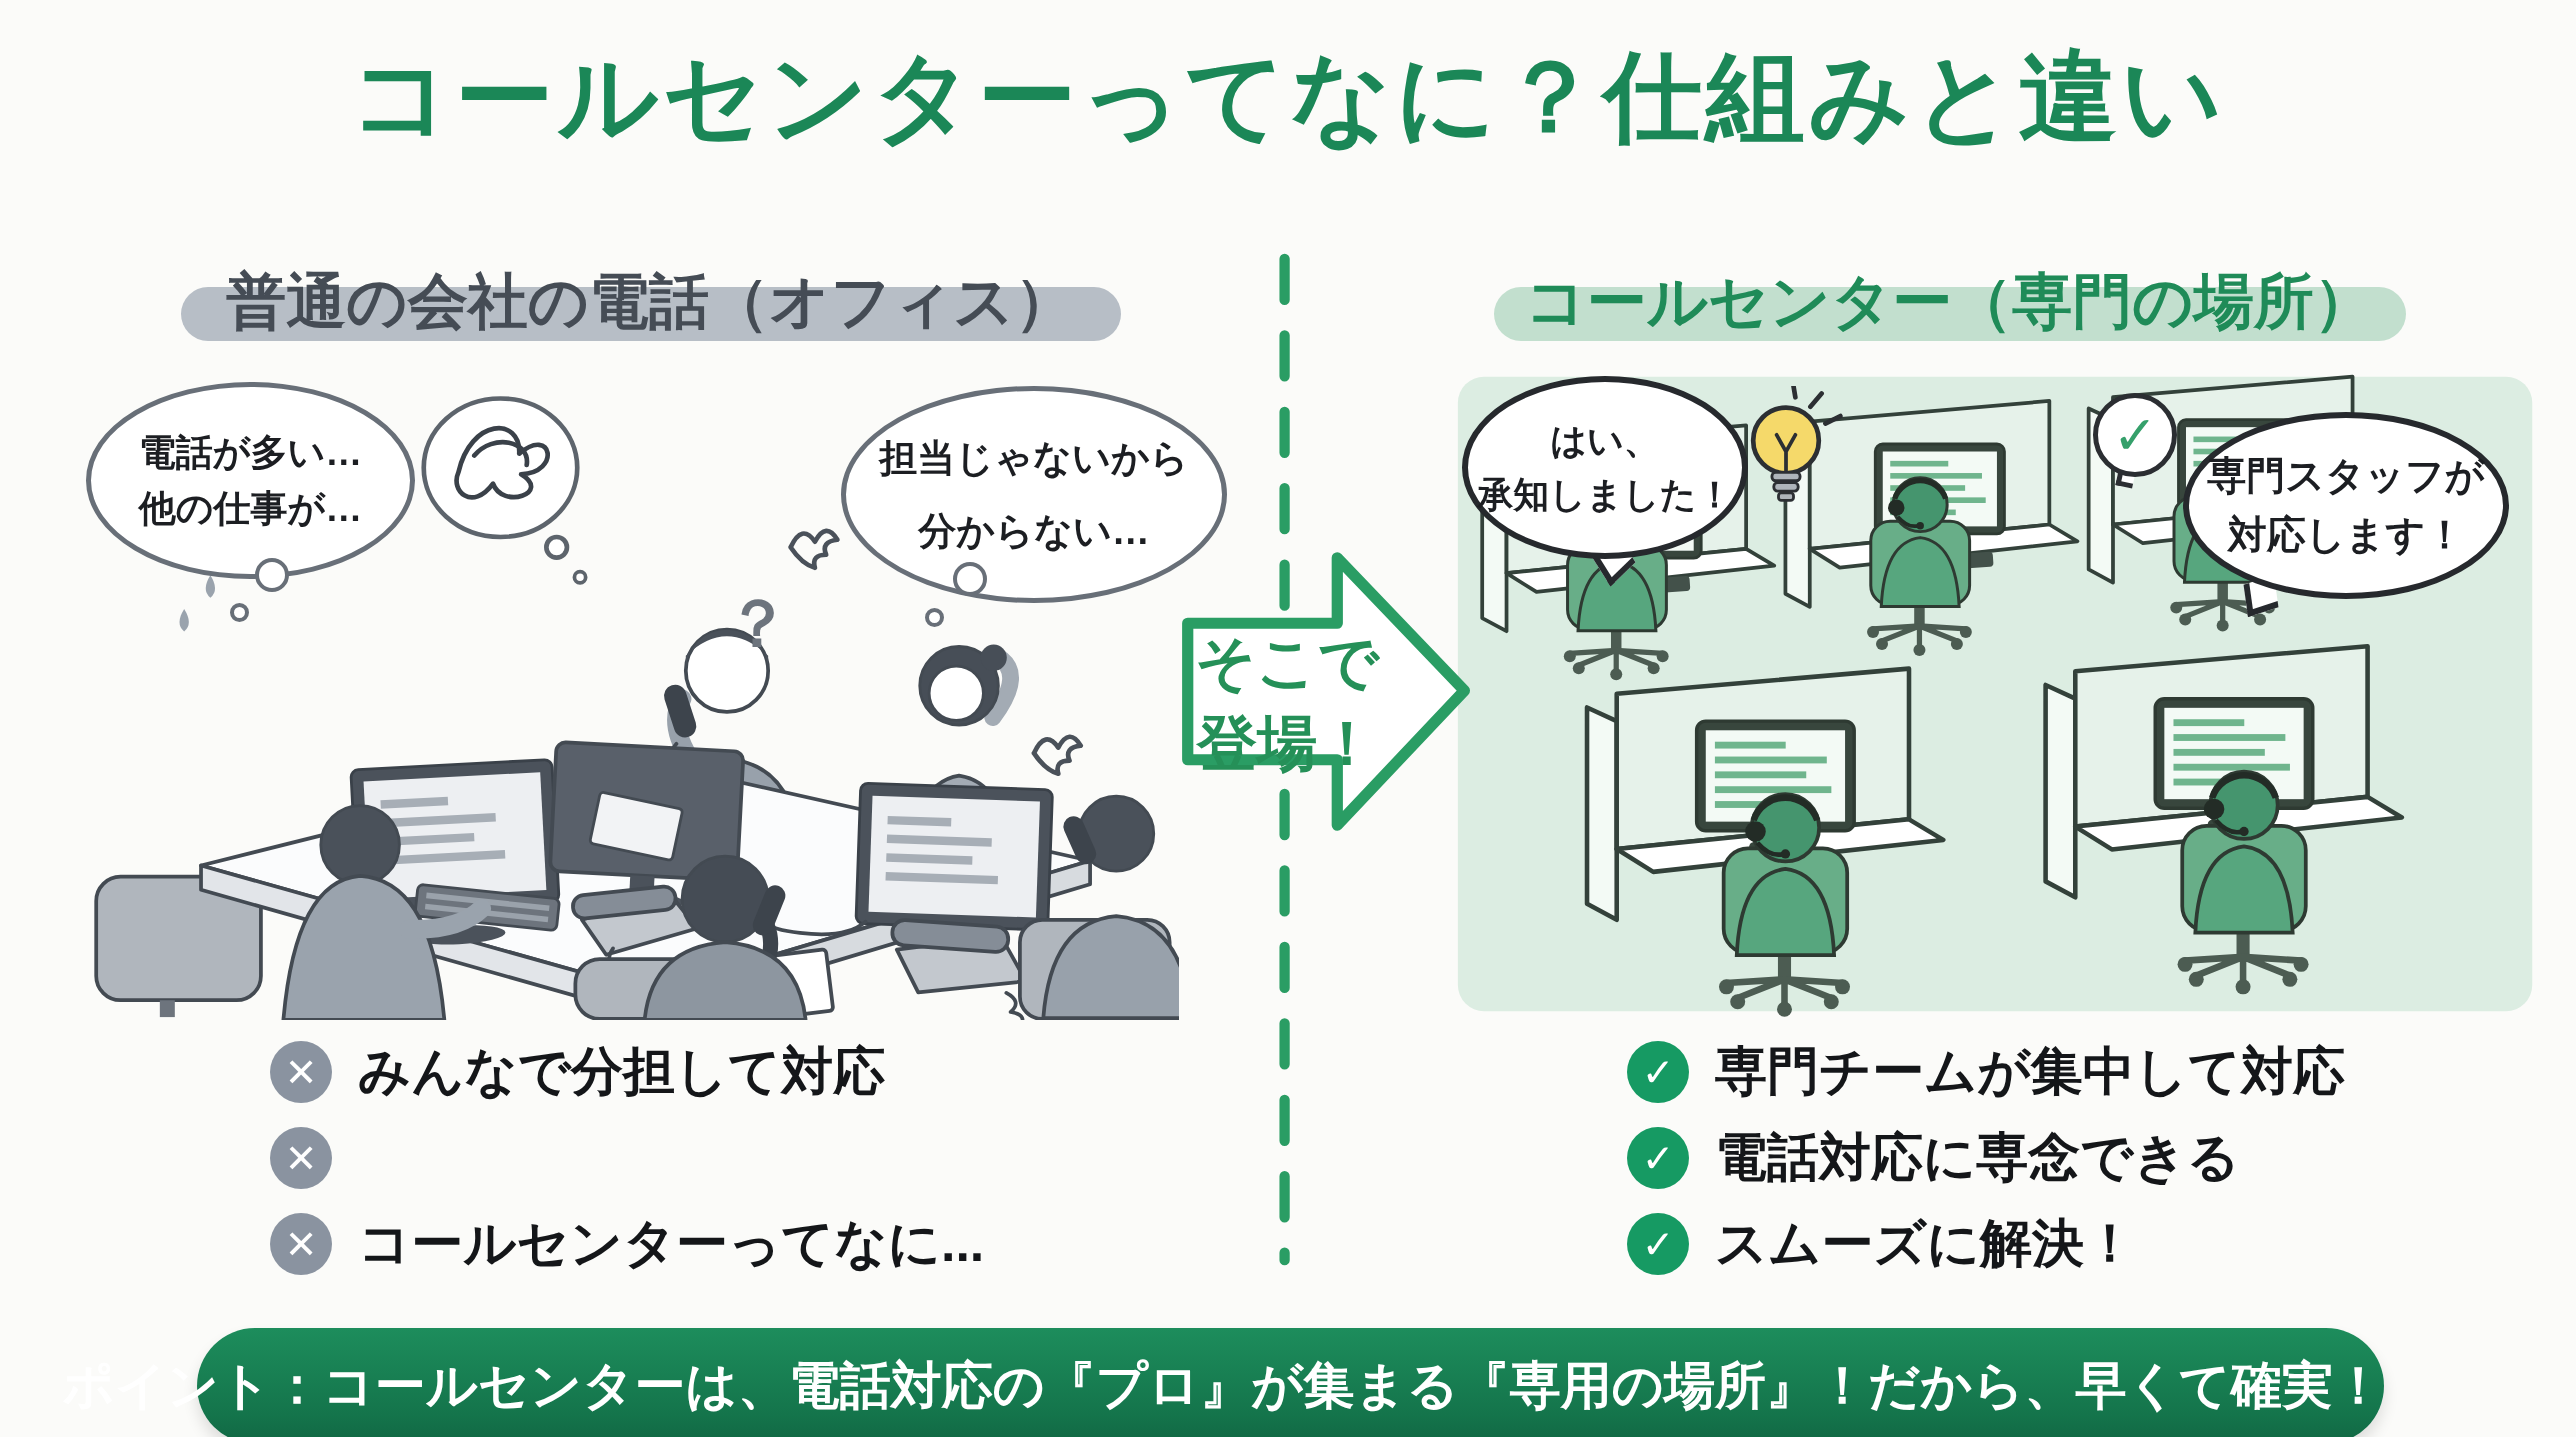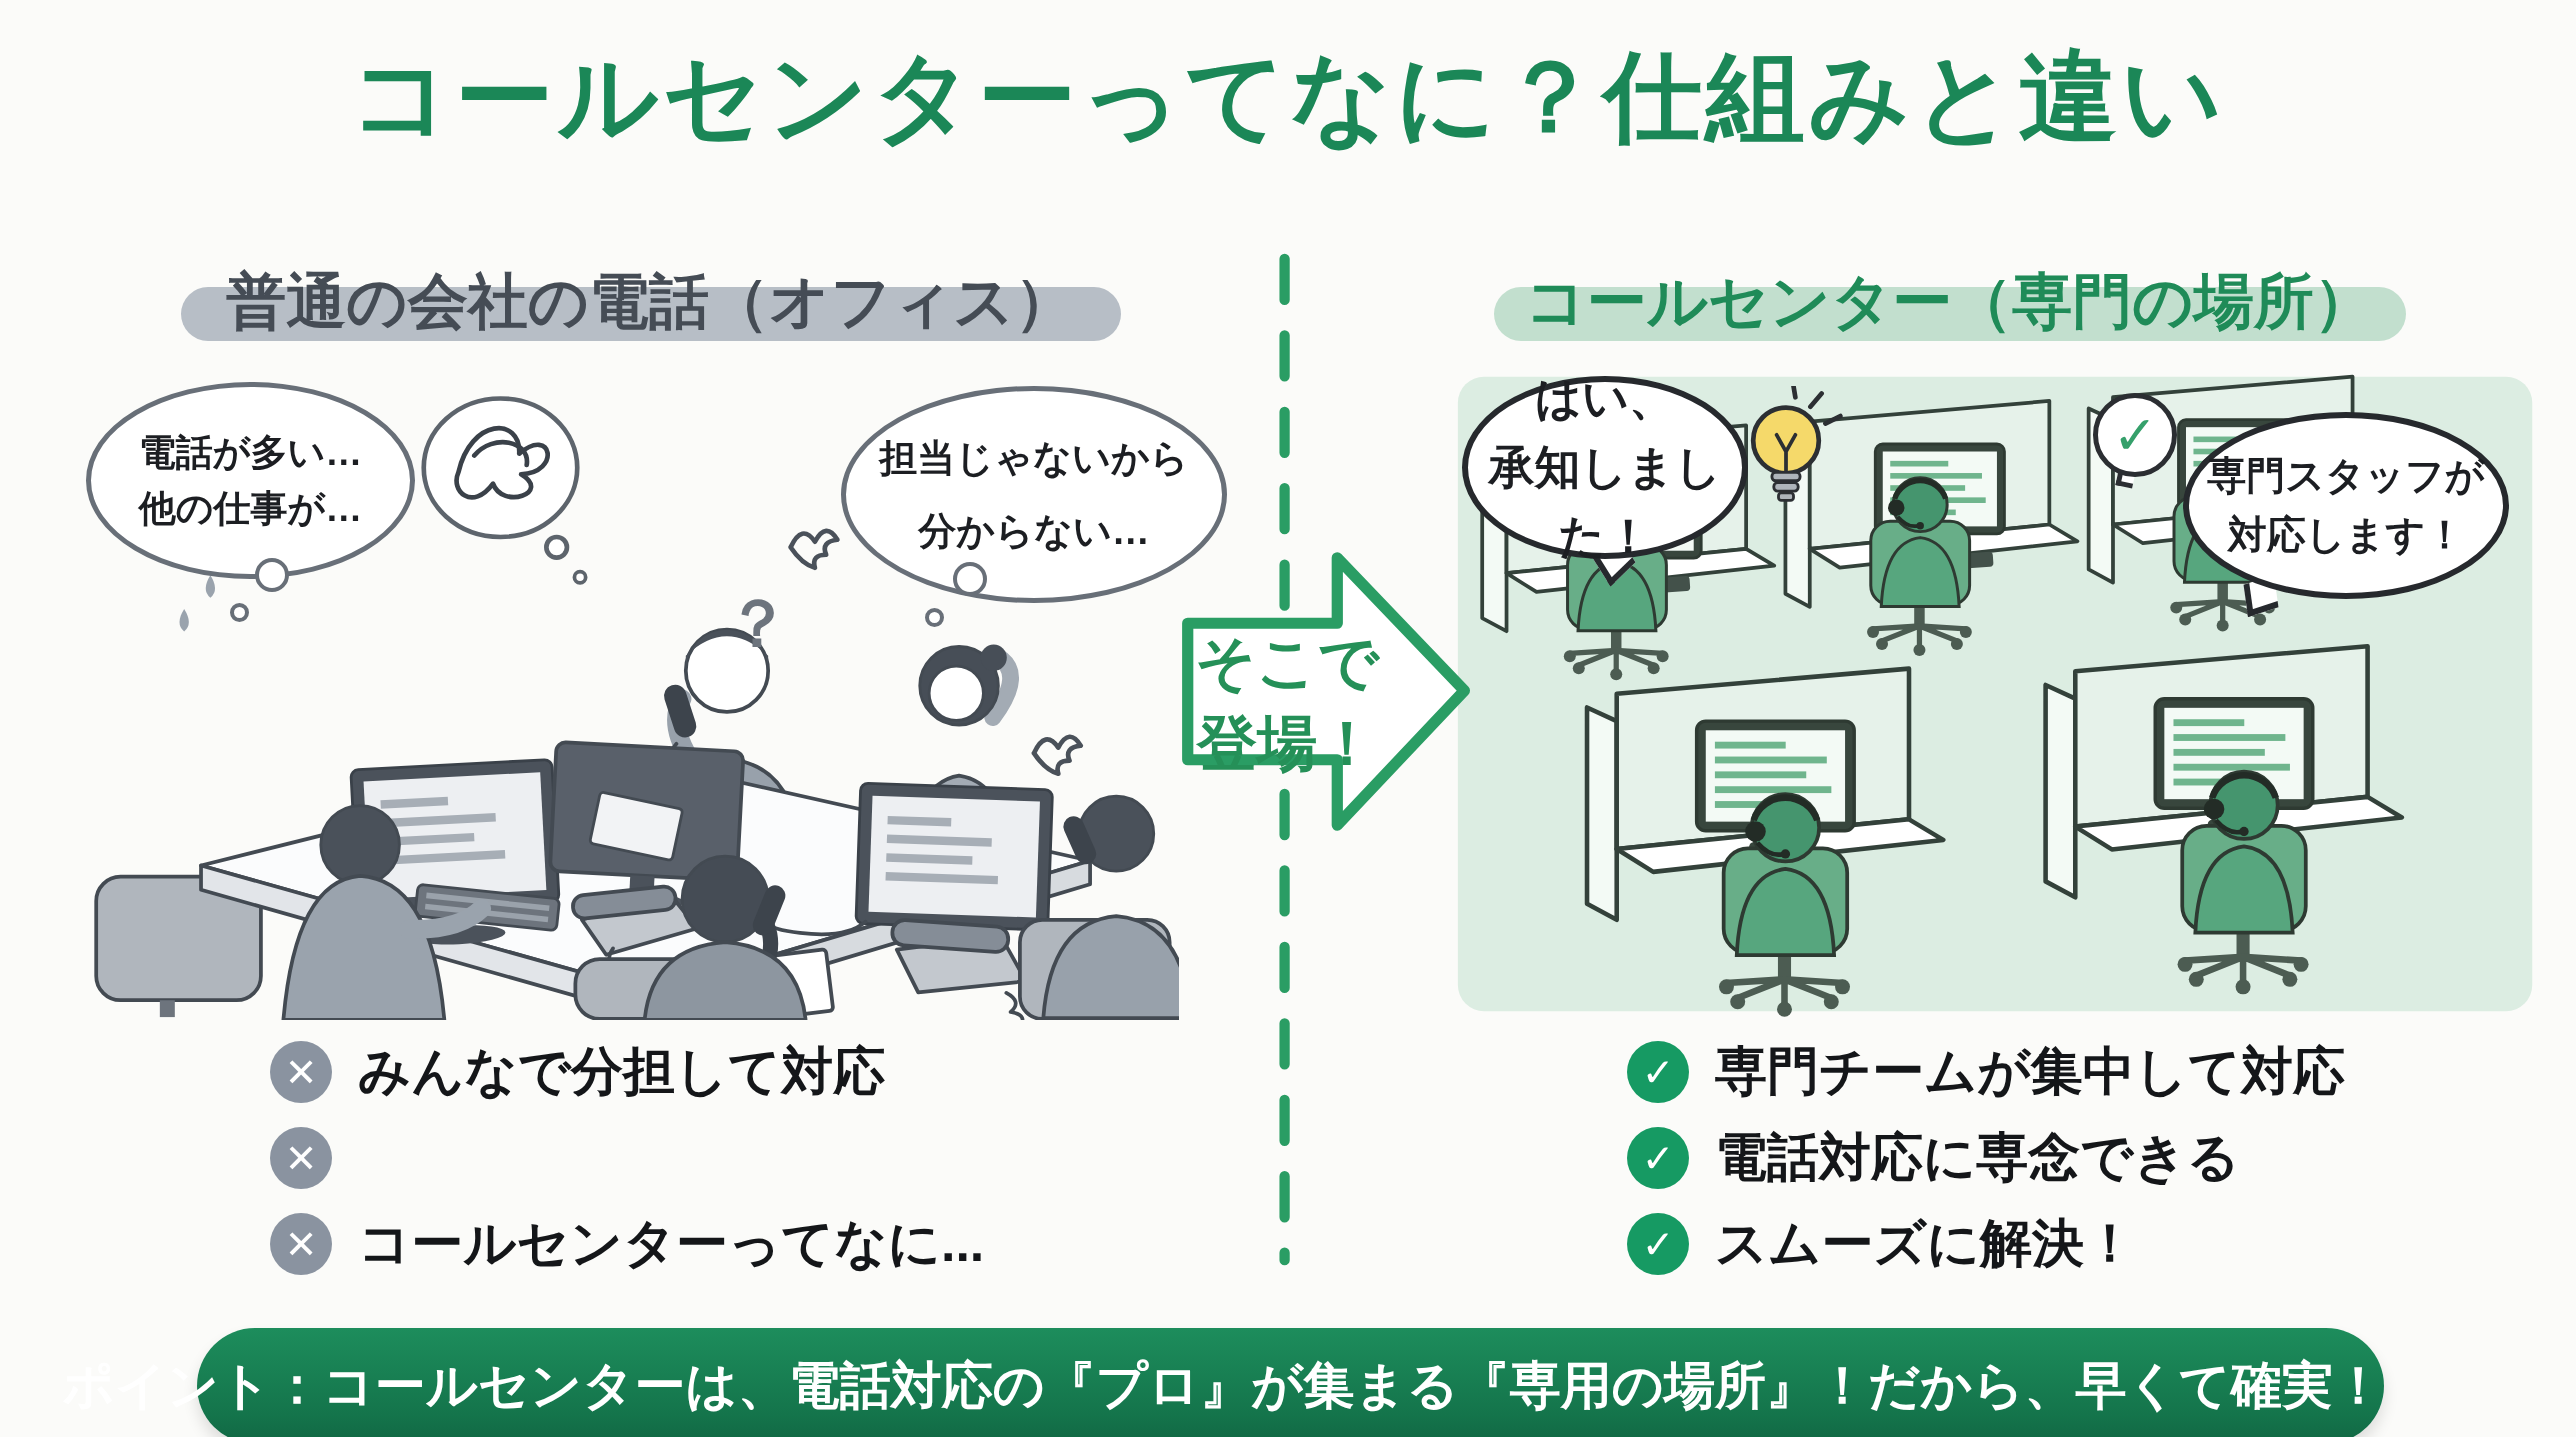--- a/index.html
+++ b/index.html
@@ -35,21 +35,21 @@
   .illu-left{left:70px;top:360px;width:1109px;height:660px;}
   .illu-right{left:1456px;top:367px;width:1080px;height:651px;}
 
   .bubble{position:absolute;z-index:3;background:#fff;display:flex;flex-direction:column;
     justify-content:center;align-items:center;text-align:center;color:var(--ink);
     font-weight:800;border-radius:50%;}
   .bubble.think{border:5.6px solid #686f78;}
   .bubble.speak{border:6.6px solid #26292d;}
   .b1{left:86px;top:382px;width:329px;height:197px;font-size:37px;line-height:1.5;}
   .b2{left:841px;top:386px;width:386px;height:217px;font-size:38px;line-height:1.5;gap:16px;}
-  .b3{left:1462px;top:376px;width:286px;height:183px;font-size:46px;line-height:1.5;}
+  .b3{left:1462px;top:376px;width:286px;height:183px;font-size:36px;line-height:1.5;}
   .b4{left:2183px;top:412px;width:326px;height:187px;font-size:39px;line-height:1.5;}
   .tail-dot{position:absolute;z-index:3;background:#fff;border:4.7px solid #686f78;border-radius:50%;}
   .speech-tail{position:absolute;z-index:2;background:#fff;}
   .t3{left:1597px;top:543px;width:34px;height:34px;border-right:6.6px solid #26292d;border-bottom:6.6px solid #26292d;transform:rotate(58deg) skewX(12deg);}
   .t4{left:2245px;top:580px;width:32px;height:32px;border-left:6.6px solid #26292d;border-bottom:6.6px solid #26292d;transform:rotate(-18deg) skewX(-10deg);}
   .check-bubble{position:absolute;left:2093px;top:393px;width:84px;height:84px;z-index:3;
     background:#fff;border:5.6px solid #2b2e32;border-radius:50%;display:flex;align-items:center;
     justify-content:center;font-size:54px;font-weight:900;color:#35a06b;}
   .tc{left:2117px;top:470px;width:17px;height:17px;border-left:5.6px solid #2b2e32;border-bottom:5.6px solid #2b2e32;transform:rotate(12deg);}
   .bulb{position:absolute;left:1741px;top:386px;z-index:3;}

